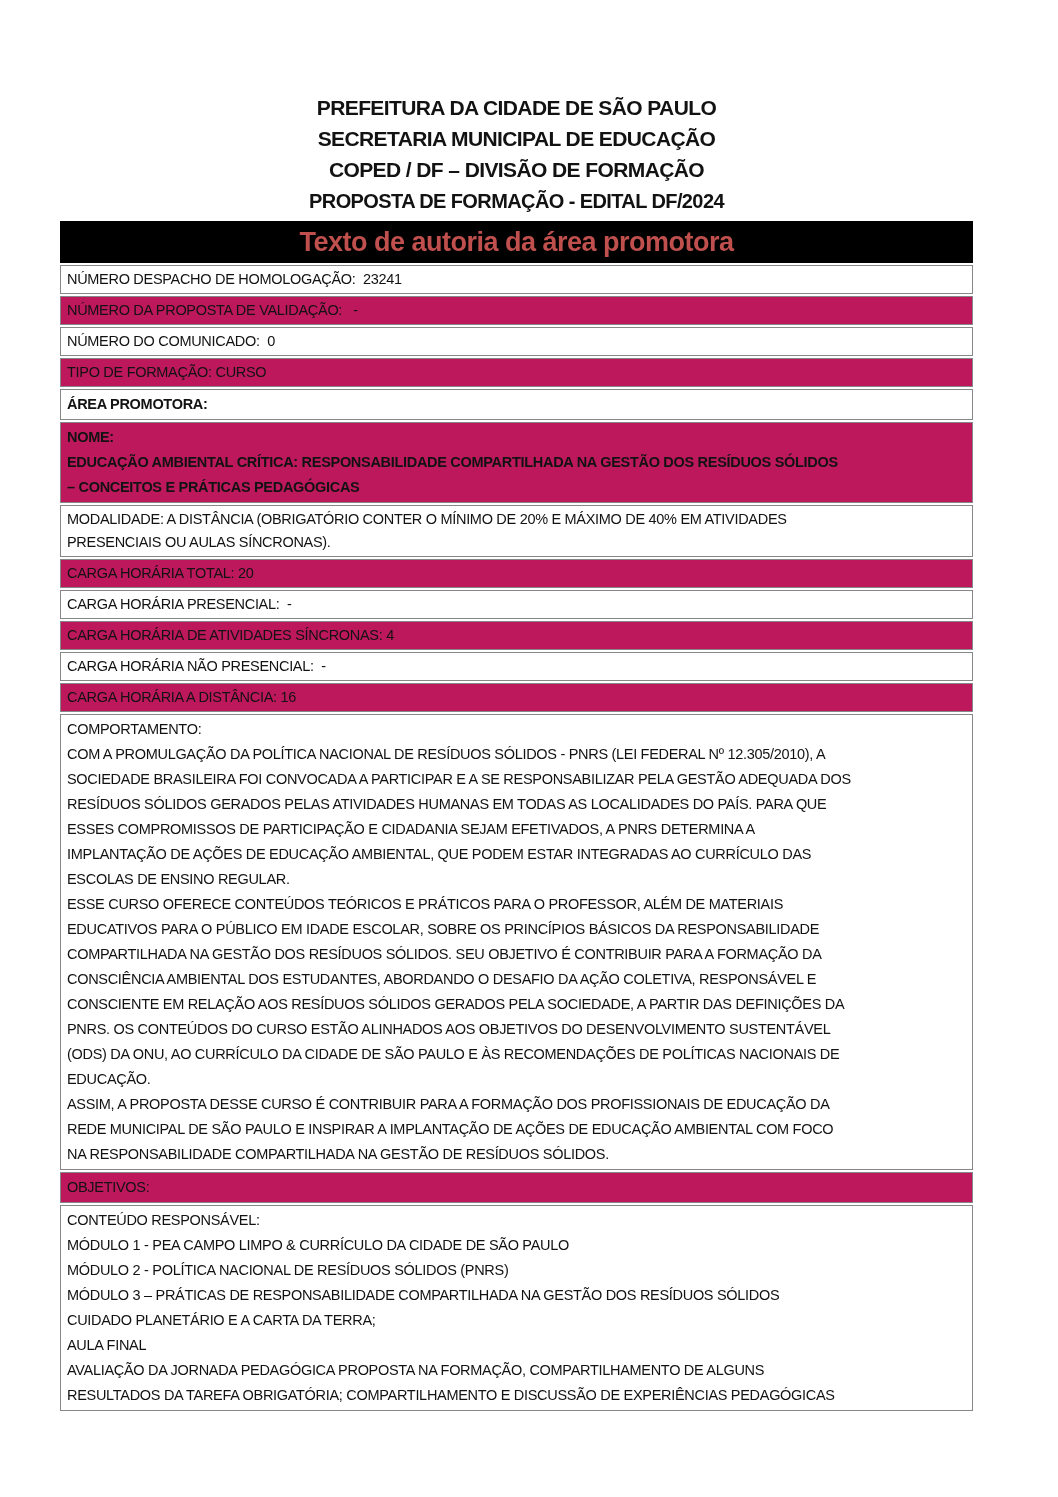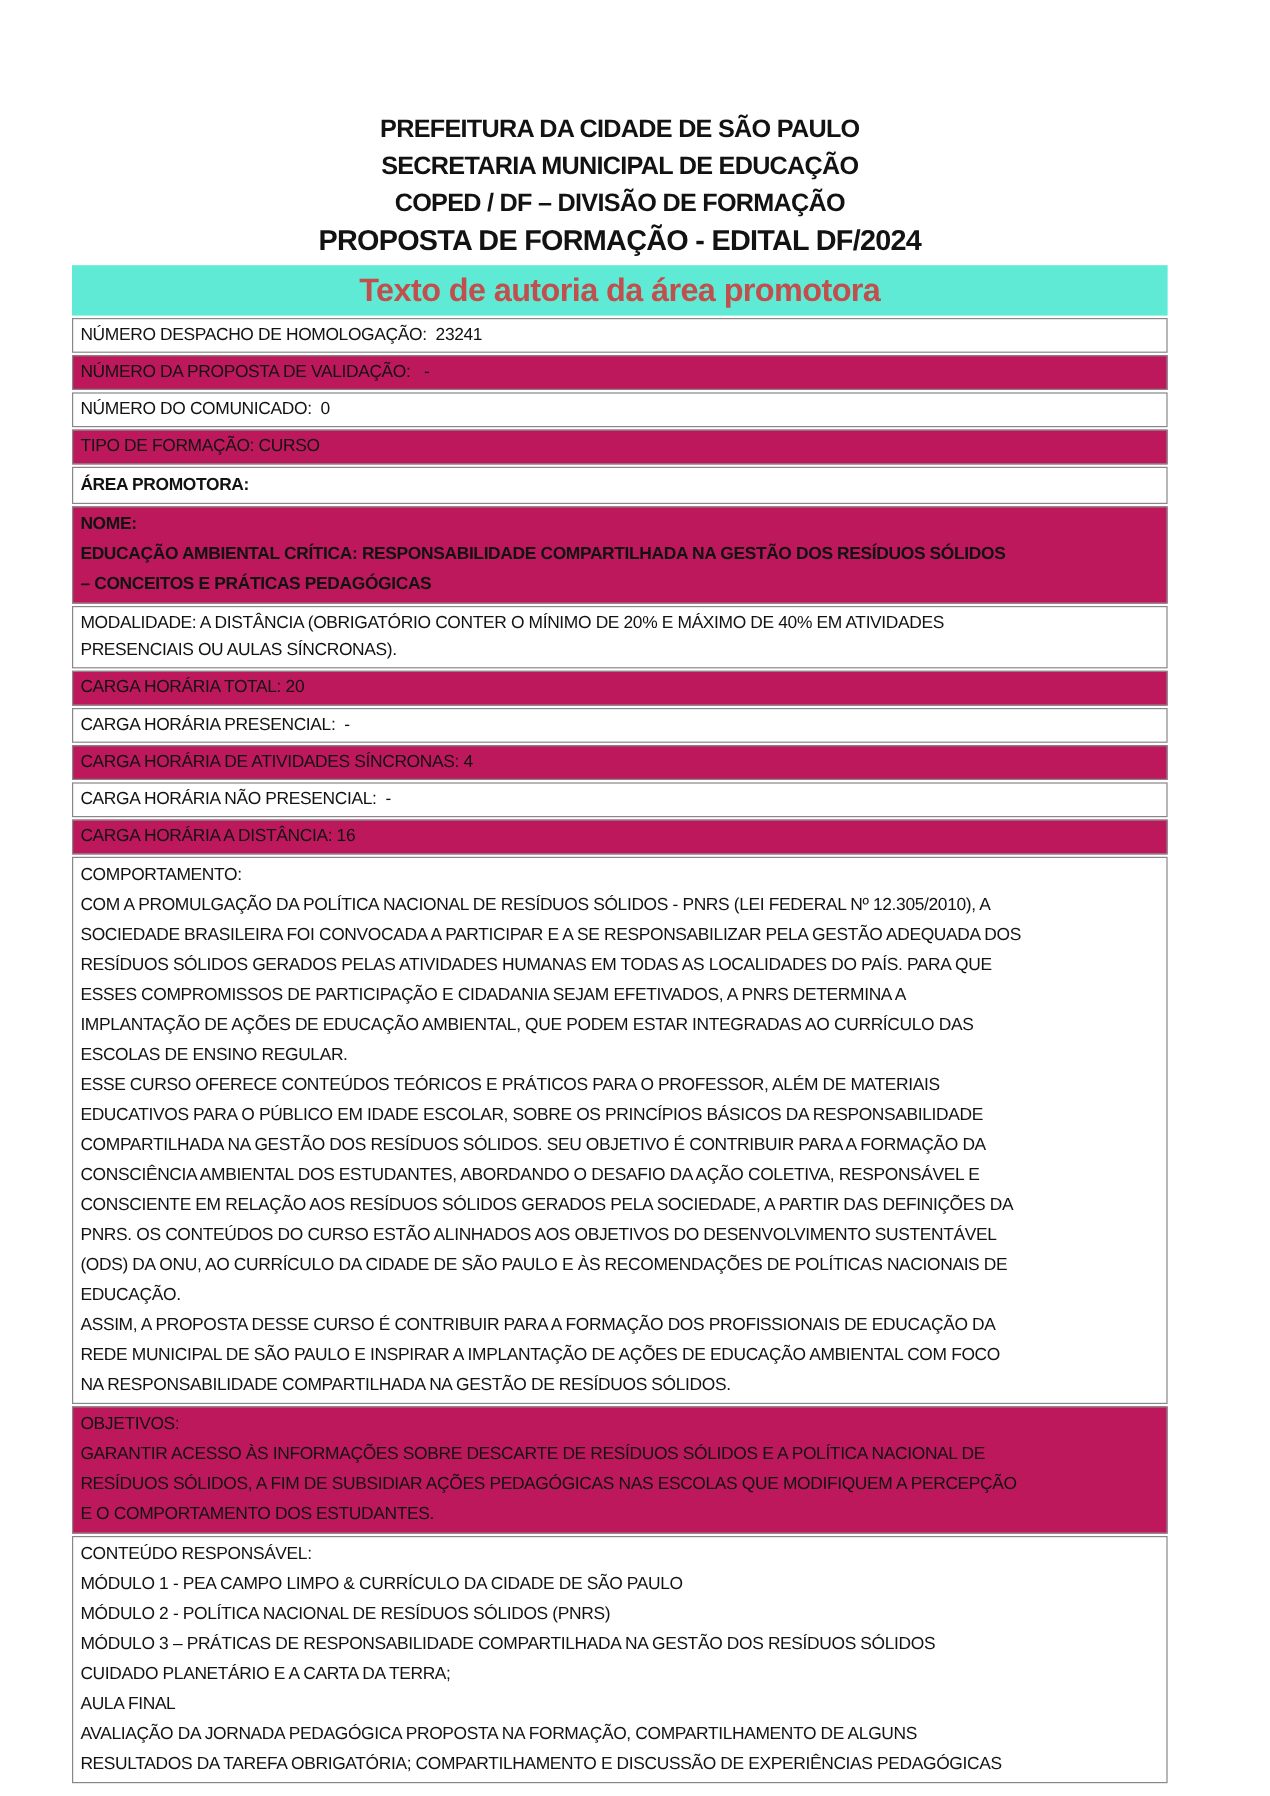--- a/index.html
+++ b/index.html
@@ -3,24 +3,24 @@
 <meta charset="utf-8">
 <style>
   html,body{margin:0;padding:0}
   body{
     width:1058px;height:1497px;overflow:hidden;background:#ffffff;
     font-family:"Liberation Sans","DejaVu Sans",sans-serif;color:#121212;
   }
   .doc{padding-top:92px}
   .header{width:913px;margin-left:60px;text-align:center;font-weight:bold;letter-spacing:-0.6px}
   .h-line{font-size:21px;line-height:31px;white-space:nowrap}
-  .h-line.big{font-size:24px;line-height:32px}
+  .h-line.big{font-size:20px;line-height:32px}
   .banner{
     width:913px;margin:4px 0 2px 60px;height:42px;
-    background:#5eead4;color:#C0504D;
+    background:#000000;color:#C0504D;
     text-align:center;font-weight:bold;font-size:27px;line-height:42px;letter-spacing:-0.5px;
   }
   .table{width:913px;margin-left:60px}
   .row{
     box-sizing:border-box;width:913px;
     border:1px solid #878787;margin-bottom:2px;padding:2px 6px;
     background:#ffffff;font-size:14.5px;letter-spacing:-0.3px;line-height:23px;
     white-space:pre-wrap;
   }
   .row.peach{background:#be185d}
@@ -83,23 +83,21 @@
 COMPARTILHADA NA GESTÃO DOS RESÍDUOS SÓLIDOS. SEU OBJETIVO É CONTRIBUIR PARA A FORMAÇÃO DA
 CONSCIÊNCIA AMBIENTAL DOS ESTUDANTES, ABORDANDO O DESAFIO DA AÇÃO COLETIVA, RESPONSÁVEL E
 CONSCIENTE EM RELAÇÃO AOS RESÍDUOS SÓLIDOS GERADOS PELA SOCIEDADE, A PARTIR DAS DEFINIÇÕES DA
 PNRS. OS CONTEÚDOS DO CURSO ESTÃO ALINHADOS AOS OBJETIVOS DO DESENVOLVIMENTO SUSTENTÁVEL
 (ODS) DA ONU, AO CURRÍCULO DA CIDADE DE SÃO PAULO E ÀS RECOMENDAÇÕES DE POLÍTICAS NACIONAIS DE
 EDUCAÇÃO.
 ASSIM, A PROPOSTA DESSE CURSO É CONTRIBUIR PARA A FORMAÇÃO DOS PROFISSIONAIS DE EDUCAÇÃO DA
 REDE MUNICIPAL DE SÃO PAULO E INSPIRAR A IMPLANTAÇÃO DE AÇÕES DE EDUCAÇÃO AMBIENTAL COM FOCO
 NA RESPONSABILIDADE COMPARTILHADA NA GESTÃO DE RESÍDUOS SÓLIDOS.</span></div>
 
-    <div class="row peach stacked"><span class="lbl">OBJETIVOS:</span><span class="val">GARANTIR ACESSO ÀS INFORMAÇÕES SOBRE DESCARTE DE RESÍDUOS SÓLIDOS E A POLÍTICA NACIONAL DE
-RESÍDUOS SÓLIDOS, A FIM DE SUBSIDIAR AÇÕES PEDAGÓGICAS NAS ESCOLAS QUE MODIFIQUEM A PERCEPÇÃO
-E O COMPORTAMENTO DOS ESTUDANTES.</span></div>
+    <div class="row peach stacked"><span class="lbl">OBJETIVOS:</span></div>
 
     <div class="row stacked last"><span class="lbl">CONTEÚDO RESPONSÁVEL:</span><span class="val">MÓDULO 1 - PEA CAMPO LIMPO &amp; CURRÍCULO DA CIDADE DE SÃO PAULO
 MÓDULO 2 - POLÍTICA NACIONAL DE RESÍDUOS SÓLIDOS (PNRS)
 MÓDULO 3 – PRÁTICAS DE RESPONSABILIDADE COMPARTILHADA NA GESTÃO DOS RESÍDUOS SÓLIDOS
 CUIDADO PLANETÁRIO E A CARTA DA TERRA;
 AULA FINAL
 AVALIAÇÃO DA JORNADA PEDAGÓGICA PROPOSTA NA FORMAÇÃO, COMPARTILHAMENTO DE ALGUNS
 RESULTADOS DA TAREFA OBRIGATÓRIA; COMPARTILHAMENTO E DISCUSSÃO DE EXPERIÊNCIAS PEDAGÓGICAS</span></div>
 
   </div>

